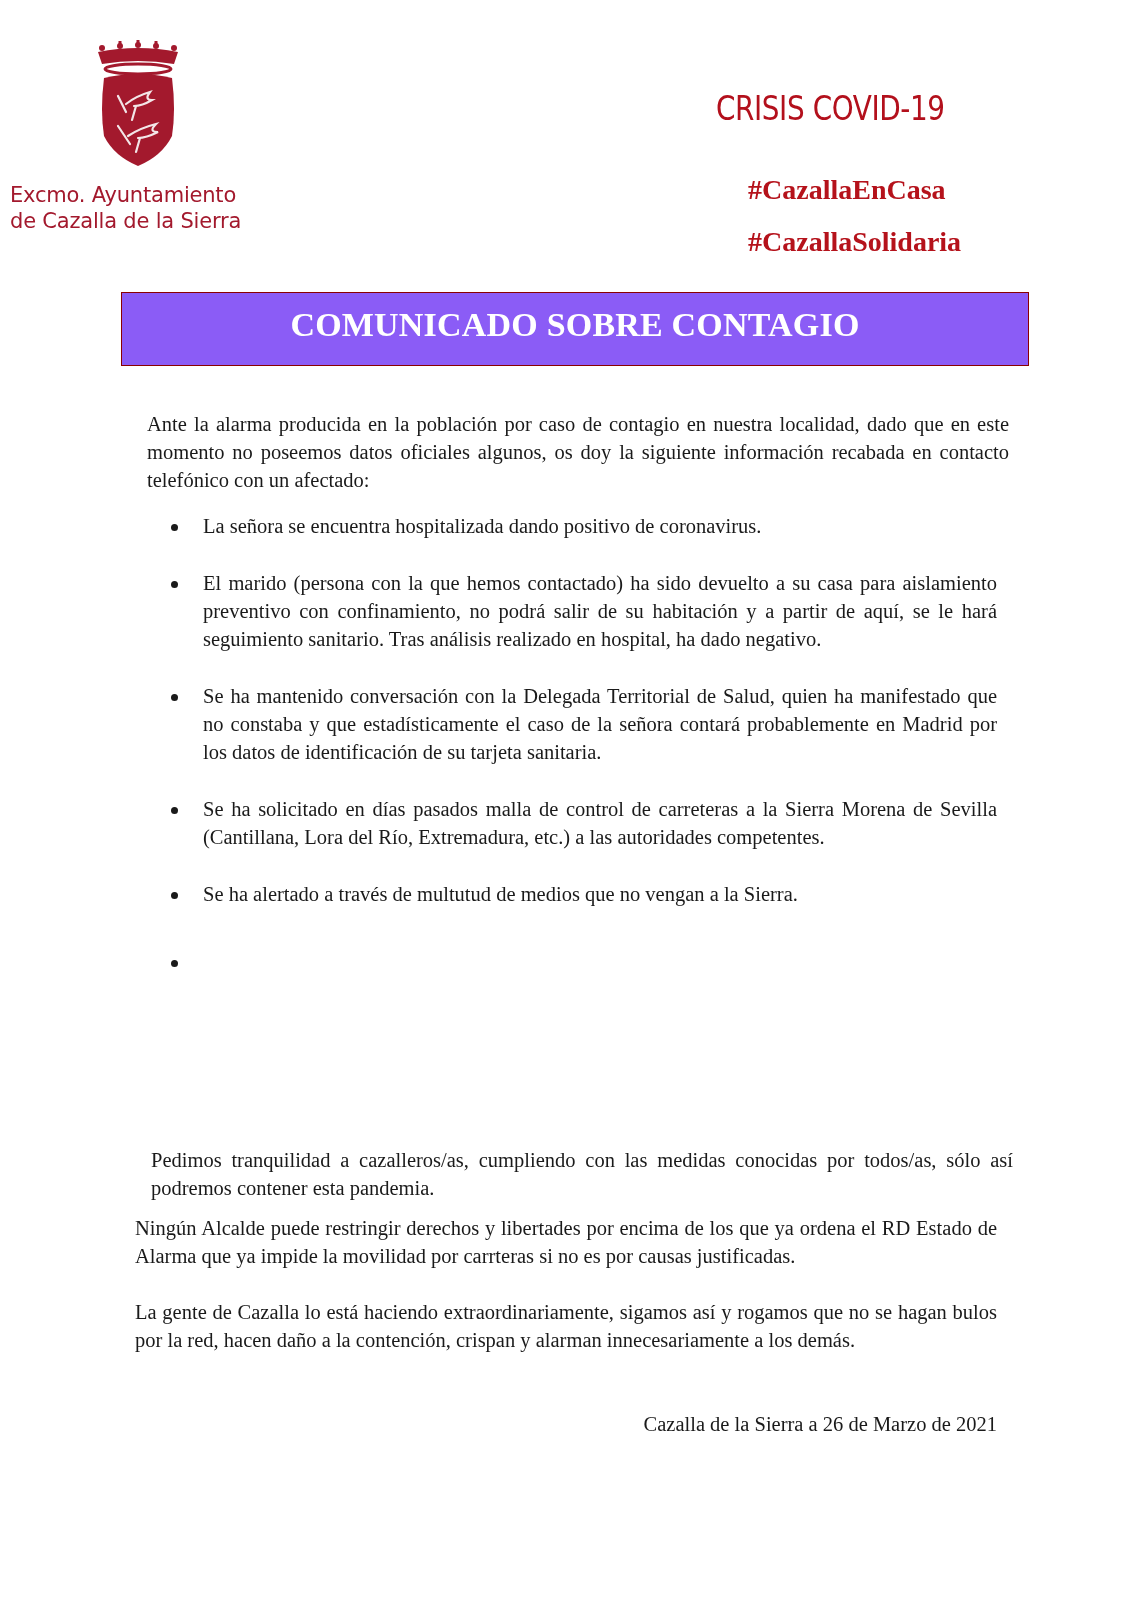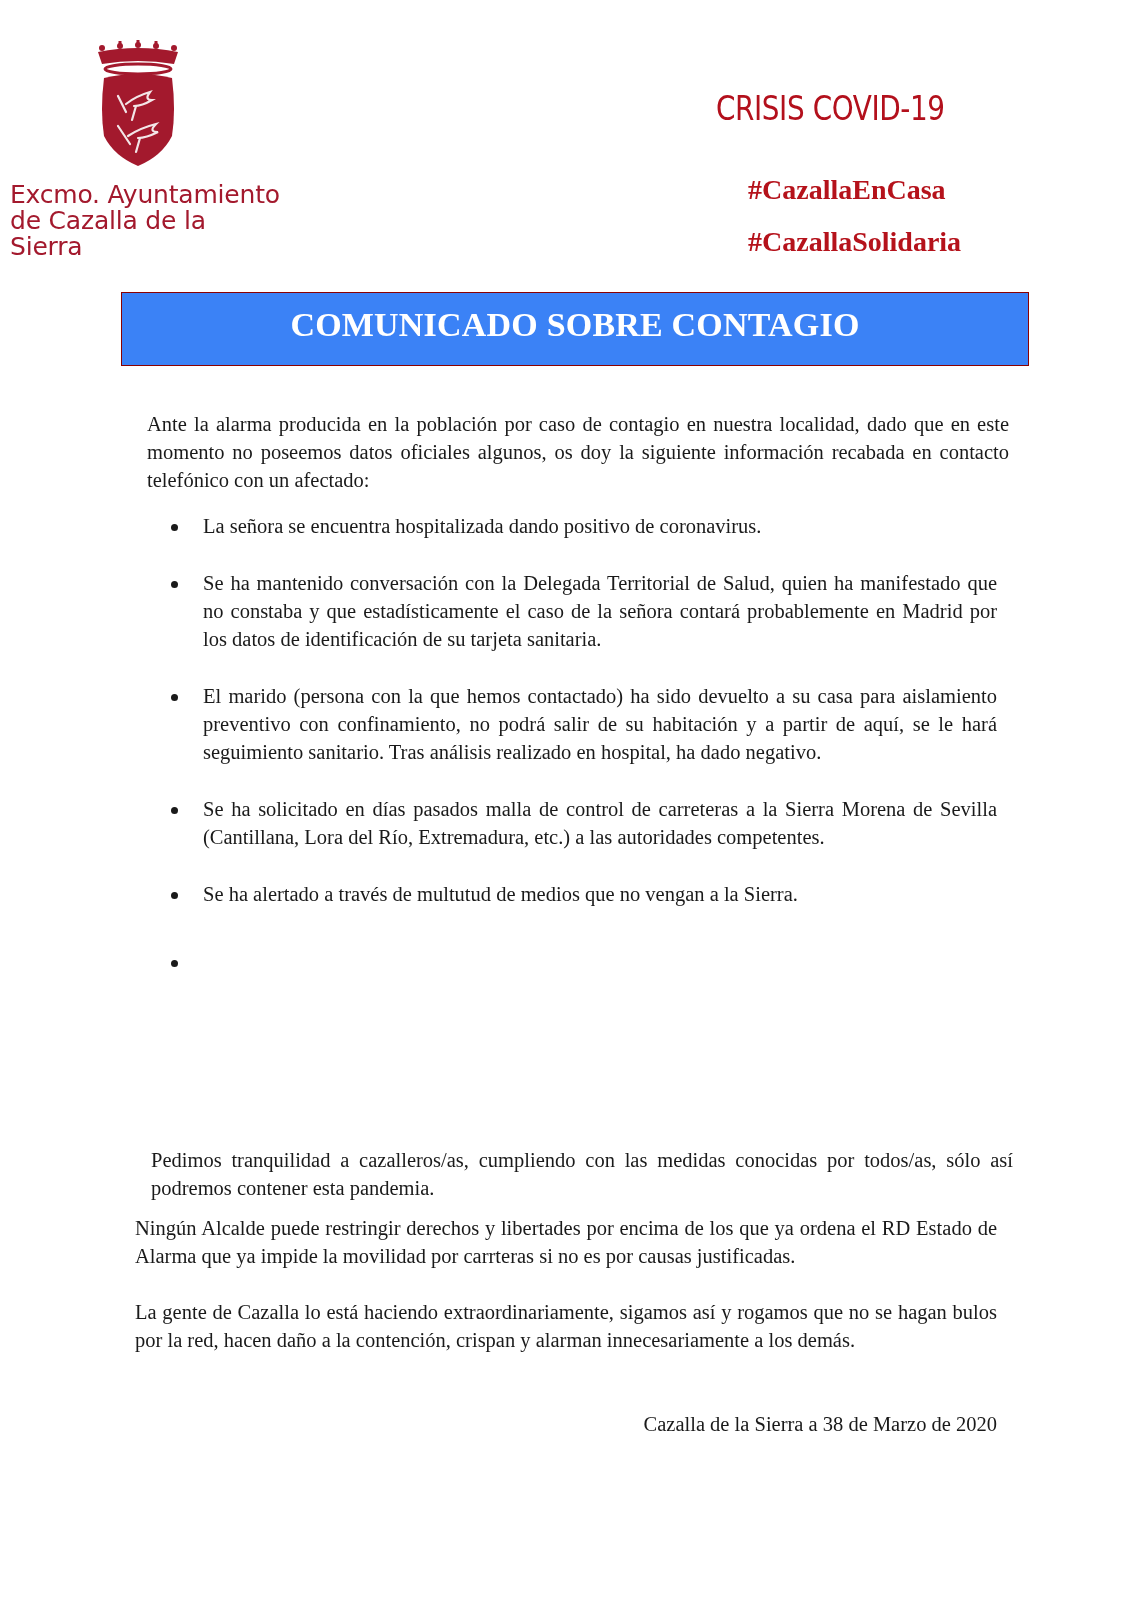--- a/index.html
+++ b/index.html
@@ -1,24 +1,24 @@
 <!DOCTYPE html>
 <html><head>
 <meta charset="utf-8">
 <style>
   html, body { margin: 0; padding: 0; background: #ffffff; }
   body { width: 1132px; height: 1600px; position: relative; overflow: hidden; font-family: "Liberation Serif", serif; color: #1a1a1a; }
   .logo { position: absolute; left: 8px; top: 40px; width: 260px; }
   .crest { position: absolute; left: 84px; top: 0; width: 92px; height: 128px; }
-  .org-name { position: absolute; left: 2px; top: 142px; width: 270px; font-family: "DejaVu Sans", sans-serif; font-size: 25px; line-height: 26px; color: #a3192d; letter-spacing: -0.2px; }
+  .org-name { position: absolute; left: 2px; top: 142px; width: 270px; font-family: "DejaVu Sans", sans-serif; font-size: 21px; line-height: 26px; color: #a3192d; letter-spacing: -0.2px; }
   .crisis { position: absolute; left: 716px; top: 88px; font-family: "DejaVu Sans", sans-serif; font-size: 34px; color: #b3101c; letter-spacing: -0.5px; transform: scaleX(0.82); transform-origin: left top; white-space: nowrap; }
   .hashtag { position: absolute; font-family: "Liberation Serif", serif; font-weight: bold; font-size: 28px; color: #b5121b; white-space: nowrap; }
   .hash1 { left: 748px; top: 174px; }
   .hash2 { left: 748px; top: 226px; text-align: right; }
-  .banner { position: absolute; left: 121px; top: 292px; width: 908px; height: 74px; background: #3b82f6; border: 1px solid #8a0000; box-sizing: border-box; display: flex; align-items: center; justify-content: center; }
+  .banner { position: absolute; left: 121px; top: 292px; width: 908px; height: 74px; background: #8b5cf6; border: 1px solid #8a0000; box-sizing: border-box; display: flex; align-items: center; justify-content: center; }
   .banner-title { color: #ffffff; font-family: "Liberation Serif", serif; font-weight: bold; font-size: 34px; letter-spacing: 0.2px; margin-top: -8px; }
   .body-text { position: absolute; left: 135px; width: 862px; font-size: 20.5px; line-height: 28px; text-align: justify; }
   .intro { top: 398px; }
   .bullets { position: absolute; left: 135px; top: 512px; width: 862px; margin: 0; padding: 0; list-style: none; }
   .bullet { position: relative; padding-left: 68px; font-size: 20.5px; line-height: 28px; text-align: justify; }
   .bullet .dot { position: absolute; left: 36px; top: 12px; width: 7px; height: 7px; border-radius: 50%; background: #1a1a1a; }
   .p1 { top: 1130px; }
   .p2 { top: 1214px; }
   .p3 { top: 1298px; }
   .signature { position: absolute; right: 135px; top: 1410px; font-size: 20.5px; line-height: 28px; }
@@ -64,24 +64,24 @@
 <div class="hashtag hash2">#CazallaSolidaria</div>
 
 <div class="banner">
   <span class="banner-title">COMUNICADO SOBRE CONTAGIO</span>
 </div>
 
 <p class="body-text intro" style="margin:12px">Ante la alarma producida en la población por caso de contagio en nuestra localidad, dado que en este momento no poseemos datos oficiales algunos, os doy la siguiente información recabada en contacto telefónico con un afectado:</p>
 
 <ul class="bullets">
   <li class="bullet" style="margin-bottom:29px"><span class="dot"></span><span>La señora se encuentra hospitalizada dando positivo de coronavirus.</span></li>
+  <li class="bullet" style="margin-bottom:29px"><span class="dot"></span><span>El marido (persona con la que hemos contactado) ha sido devuelto a su casa para aislamiento preventivo con confinamiento, no podrá salir de su habitación y a partir de aquí, se le hará seguimiento sanitario. Tras análisis realizado en hospital, ha dado negativo.</span></li>
   <li class="bullet" style="margin-bottom:29px"><span class="dot"></span><span>Se ha mantenido conversación con la Delegada Territorial de Salud, quien ha manifestado que no constaba y que estadísticamente el caso de la señora contará probablemente en Madrid por los datos de identificación de su tarjeta sanitaria.</span></li>
-  <li class="bullet" style="margin-bottom:29px"><span class="dot"></span><span>El marido (persona con la que hemos contactado) ha sido devuelto a su casa para aislamiento preventivo con confinamiento, no podrá salir de su habitación y a partir de aquí, se le hará seguimiento sanitario. Tras análisis realizado en hospital, ha dado negativo.</span></li>
   <li class="bullet" style="margin-bottom:29px"><span class="dot"></span><span>Se ha solicitado en días pasados malla de control de carreteras a la Sierra Morena de Sevilla (Cantillana, Lora del Río, Extremadura, etc.) a las autoridades competentes.</span></li>
   <li class="bullet" style="margin-bottom:40px"><span class="dot"></span><span>Se ha alertado a través de multutud de medios que no vengan a la Sierra.</span></li>
   <li class="bullet"><span class="dot"></span></li>
 </ul>
 
 <p class="body-text p1" style="margin:16px">Pedimos tranquilidad a cazalleros/as, cumpliendo con las medidas conocidas por todos/as, sólo así podremos contener esta pandemia.</p>
 <p class="body-text p2" style="margin:0">Ningún Alcalde puede restringir derechos y libertades por encima de los que ya ordena el RD Estado de Alarma que ya impide la movilidad por carrteras si no es por causas justificadas.</p>
 <p class="body-text p3" style="margin:0">La gente de Cazalla lo está haciendo extraordinariamente, sigamos así y rogamos que no se hagan bulos por la red, hacen daño a la contención, crispan y alarman innecesariamente a los demás.</p>
 
-<div class="signature">Cazalla de la Sierra a 38 de Marzo de 2020</div>
+<div class="signature">Cazalla de la Sierra a 26 de Marzo de 2021</div>
 
 </body></html>

